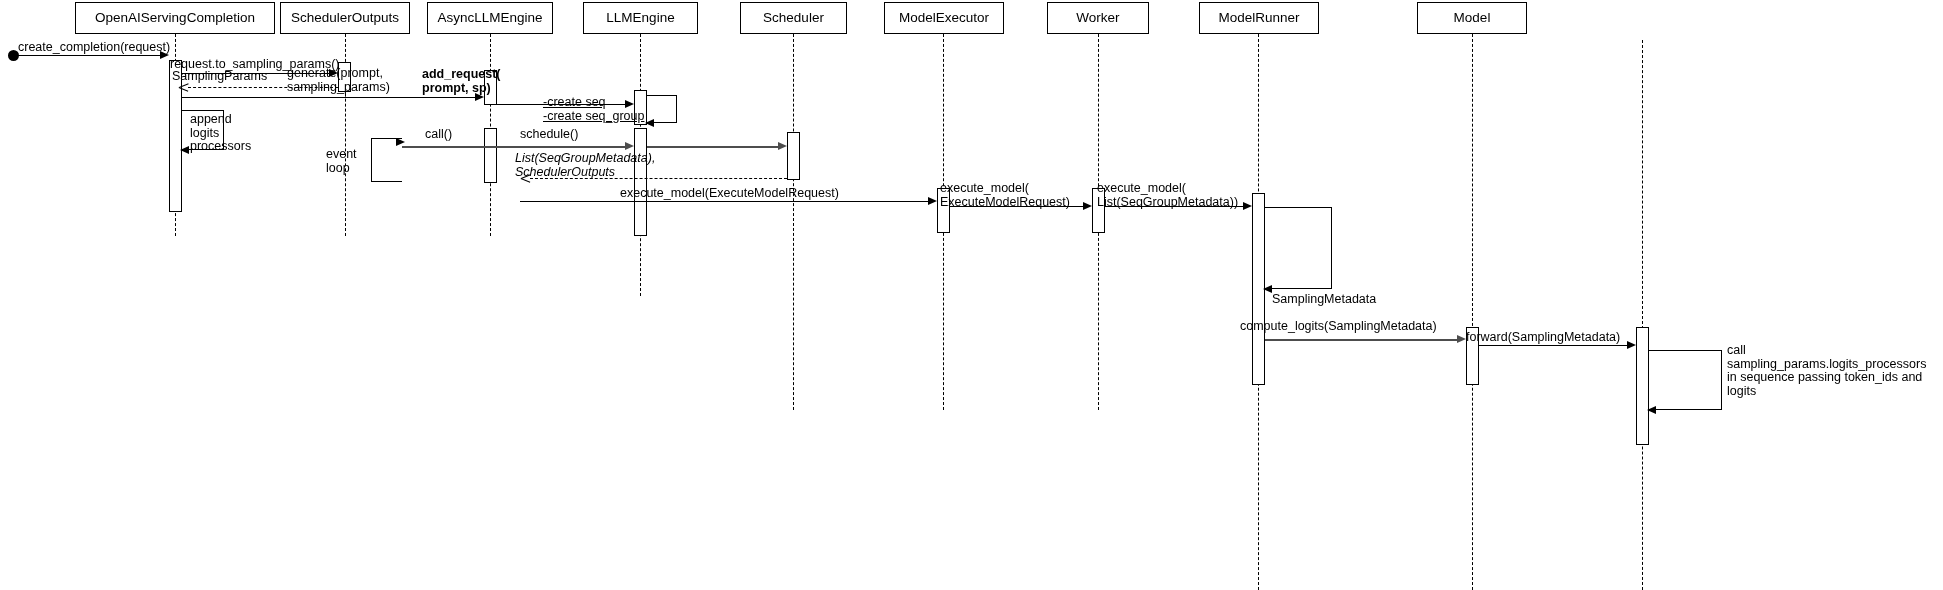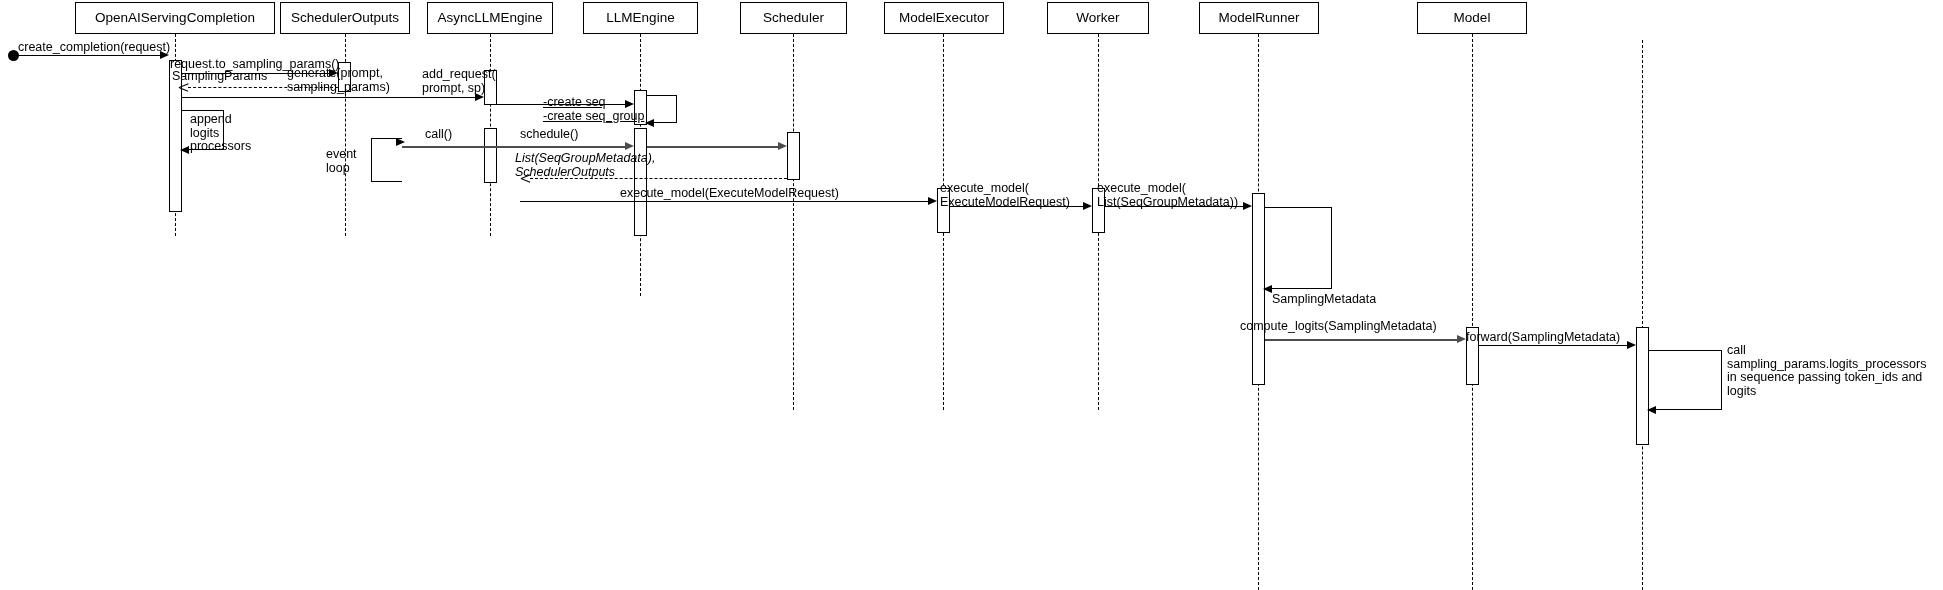--- a/index.html
+++ b/index.html
@@ -203,21 +203,21 @@
 logits
 processors</div>
 
   <div class="msg-line" style="left:182px; top:97px; width:294px;"></div>
   <div class="arrow-head right" style="left:475px; top:92.5px;"></div>
   <div class="label" style="left:287px; top:67px; width:115px;">generate(prompt,
 sampling_params)</div>
 
   <div class="msg-line" style="left:497px; top:104px; width:129px;"></div>
   <div class="arrow-head right" style="left:625px; top:99.5px;"></div>
-  <div class="label" style="left:422px; top:68px; width:130px;">add_request(
+  <div class="label" style="left:422px; top:68px; width:130px;font-weight:bold;">add_request(
 prompt, sp)</div>
 
   <div class="selfcall" style="left:647px; top:95px; width:30px; height:28px;"></div>
   <div class="arrow-head left" style="left:645px; top:118.5px;"></div>
   <div class="label left-align" style="left:543px; top:96px; width:150px;text-decoration:underline;">-create seq
 -create seq_group</div>
 
   <div class="selfcall left-side" style="left:371px; top:138px; width:31px; height:44px;"></div>
   <div class="arrow-head right" style="left:396px; top:137.5px;"></div>
   <div class="label" style="left:326px; top:148px; width:48px;">event

